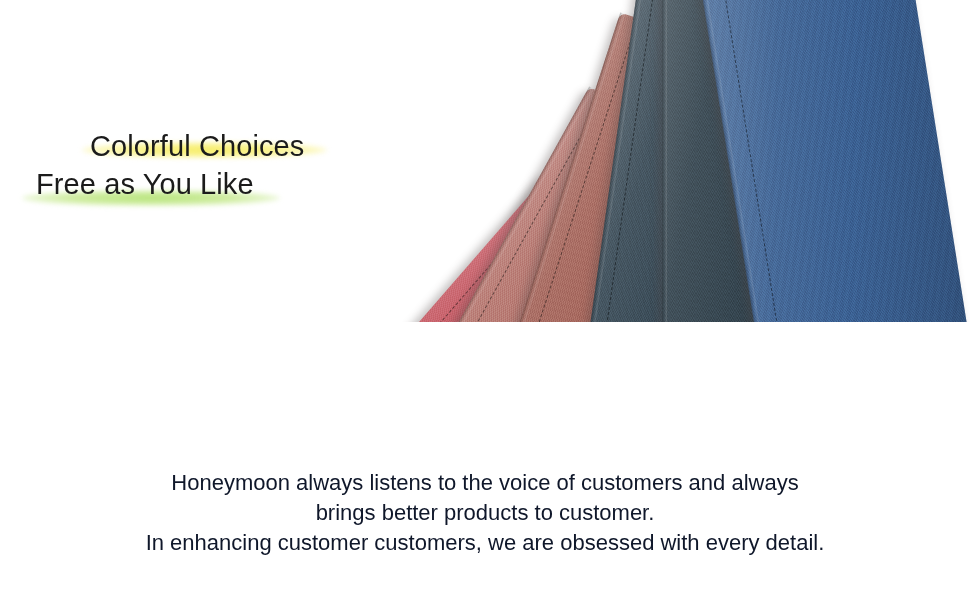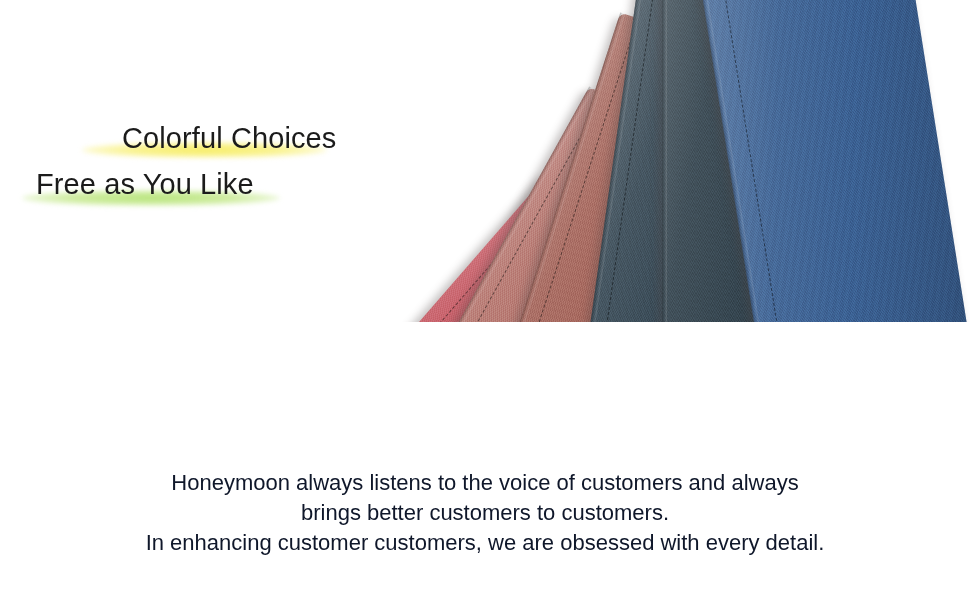--- a/index.html
+++ b/index.html
@@ -121,21 +121,21 @@
   .headline-text {
     position: absolute;
     font-size: 29px;
     line-height: 40px;
     color: #1b1b1b;
     white-space: nowrap;
     font-weight: 400;
     letter-spacing: 0.1px;
     z-index: 2;
   }
-  .line-1 .headline-text { left: 90px; top: 2px; margin-left: 32px; }
+  .line-1 .headline-text { left: 90px; top: 10px; }
   .line-2 .headline-text { left: 36px; top: 2px; text-align: center; }
 
   
   .brush {
     position: absolute;
     height: 16px;
     border-radius: 50%;
     filter: blur(2.6px);
     z-index: 1;
   }
@@ -224,17 +224,17 @@
       <span class="headline-text">Colorful Choices</span>
     </div>
     <div class="headline-row line-2">
       <span class="brush brush-green"></span>
       <span class="headline-text">Free as You Like</span>
     </div>
   </div>
 
   <div class="copy">
     <div class="copy-line">Honeymoon always listens to the voice of customers and always</div>
-    <div class="copy-line">brings better customers to customers.</div>
+    <div class="copy-line">brings better products to customer.</div>
     <div class="copy-line">In enhancing customer customers, we are obsessed with every detail.</div>
   </div>
 
 </div>
 
 </body></html>

